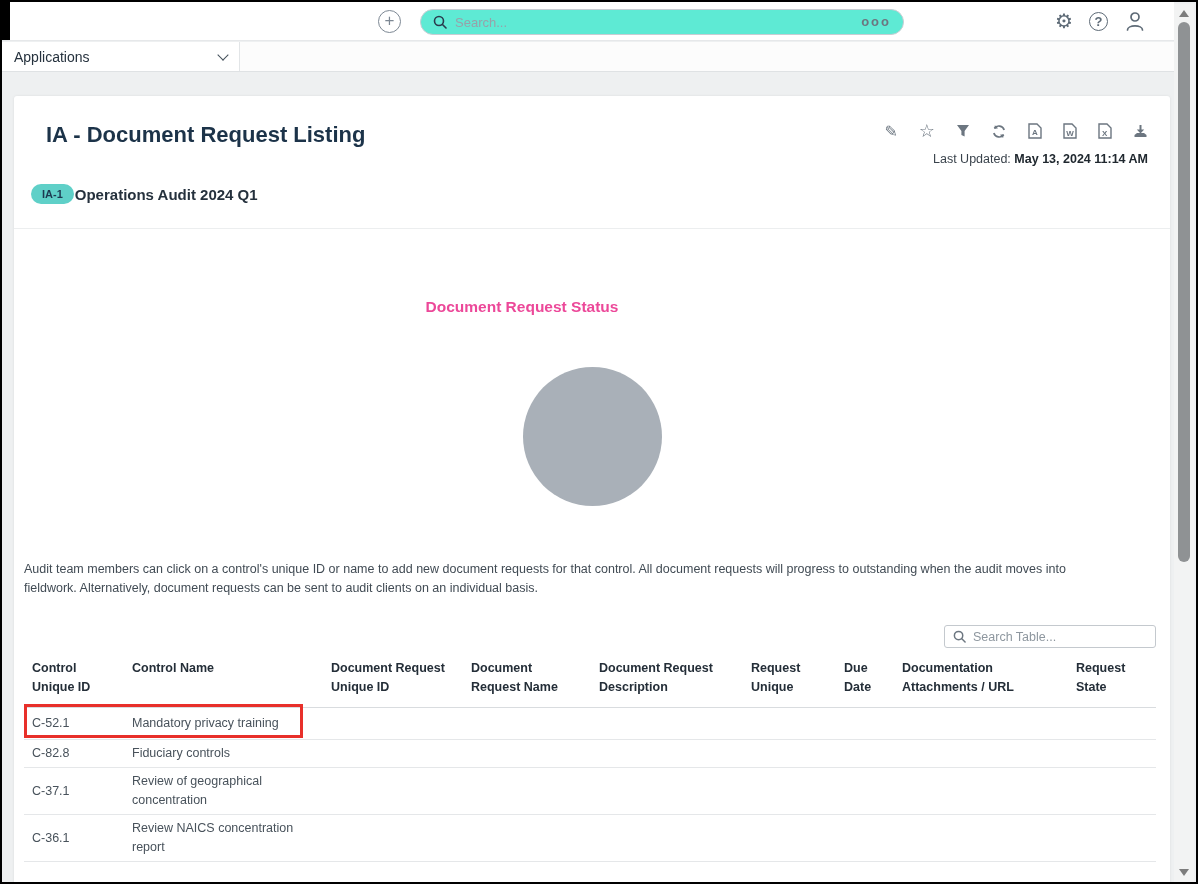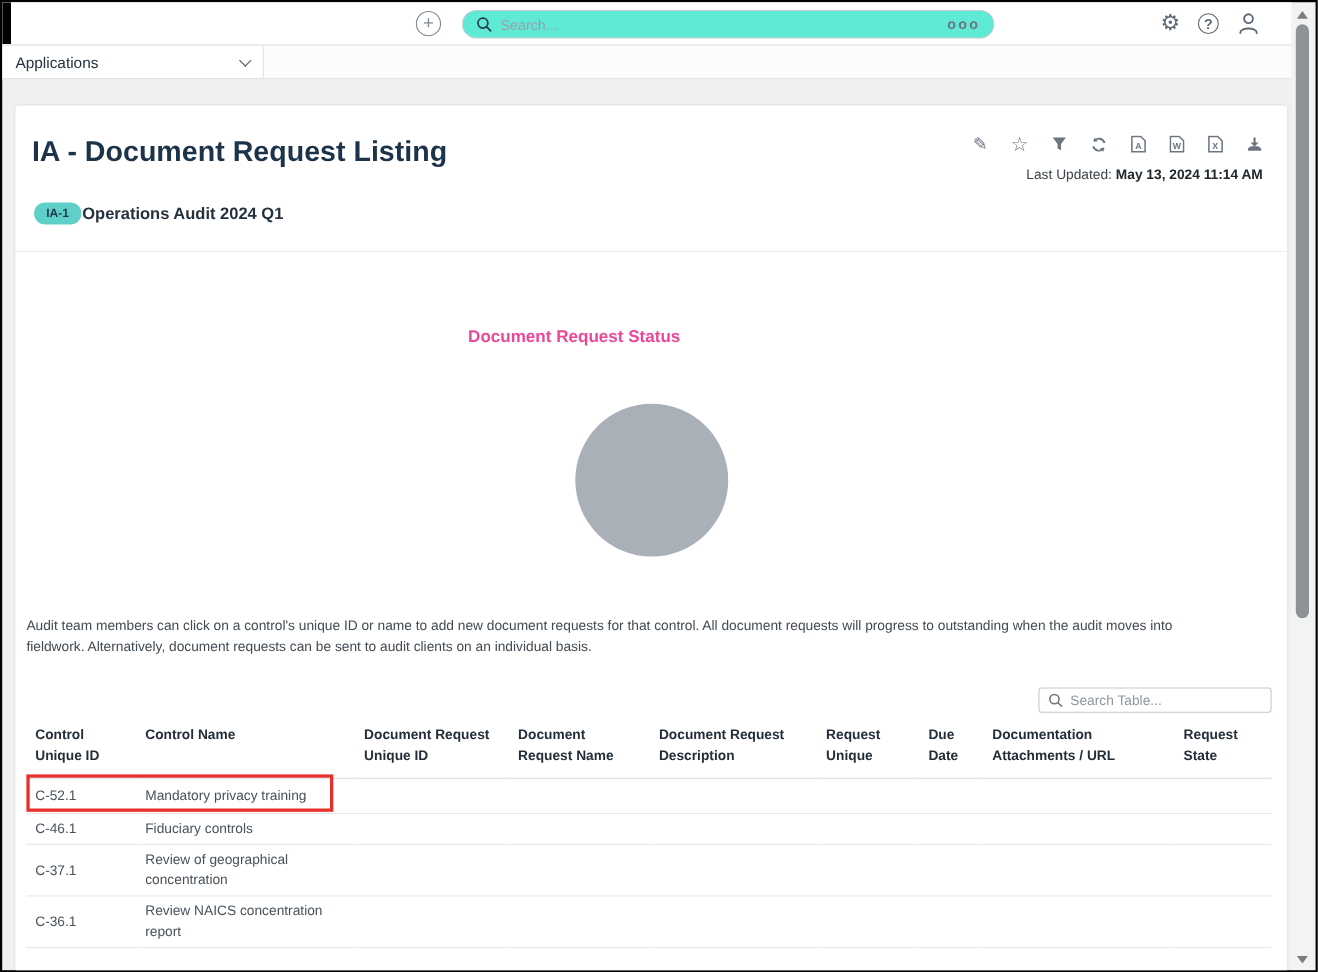--- a/index.html
+++ b/index.html
@@ -34,21 +34,21 @@
                 padding:0 12px; border-right:1px solid #e2e5e7; cursor:pointer; }
   .app-select .label { font-size:14px; color:#25313d; }
   .chev { width:8px; height:8px; border-right:1.7px solid #44505b; border-bottom:1.7px solid #44505b;
           transform:rotate(45deg); margin-top:-4px; }
   .appbar .rest { flex:1; height:100%; background:#fcfcfc; }
 
   
   .card { position:absolute; left:12px; top:94px; width:1156px; height:800px; background:#fff;
           border-radius:3px; box-shadow:0 0 3px rgba(0,0,0,.08); }
 
-  .page-title { position:absolute; left:15px; top:26px; font-size:26px; font-weight:bold; color:#1c3349; }
+  .page-title { position:absolute; left:32px; top:26px; font-size:22px; font-weight:bold; color:#1c3349; }
 
   .report-actions { position:absolute; right:22px; top:24px; display:flex; gap:21px; align-items:center; }
   .act { color:#6c7680; cursor:pointer; display:flex; align-items:center; }
   .glyph { font-size:16px; color:#6c7680; }
 
   .last-updated { position:absolute; right:22px; top:56px; font-size:12.5px; color:#3a434c; }
   .last-updated b { color:#20282f; }
 
   .badge-row { position:absolute; left:17px; top:88px; display:flex; align-items:center; gap:1px; }
   .id-badge { background:#5fd0c8; color:#1d3a52; font-size:11px; font-weight:bold;
@@ -235,21 +235,21 @@
             <td>Mandatory privacy training</td>
             <td></td>
             <td></td>
             <td></td>
             <td></td>
             <td></td>
             <td></td>
             <td></td>
           </tr>
           <tr class="h26">
-            <td>C-46.1</td>
+            <td>C-82.8</td>
             <td>Fiduciary controls</td>
             <td></td>
             <td></td>
             <td></td>
             <td></td>
             <td></td>
             <td></td>
             <td></td>
           </tr>
           <tr class="h45">

